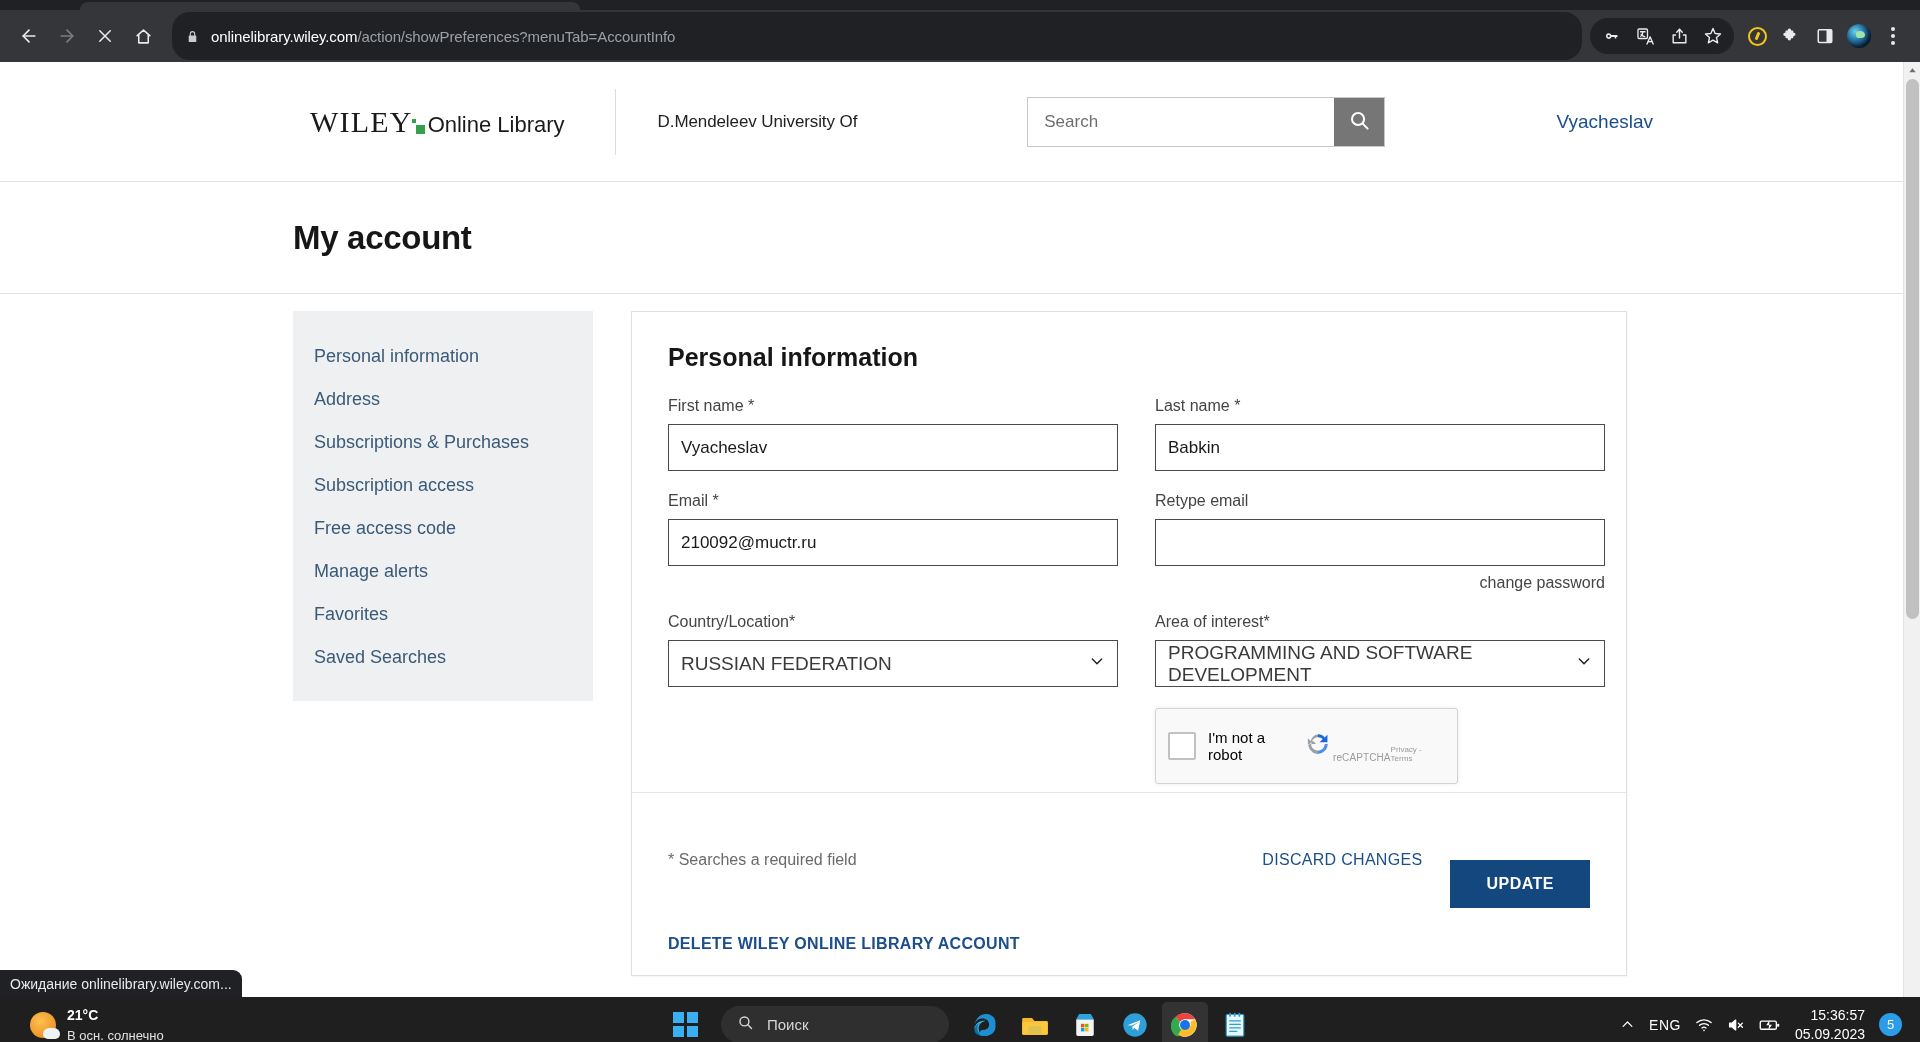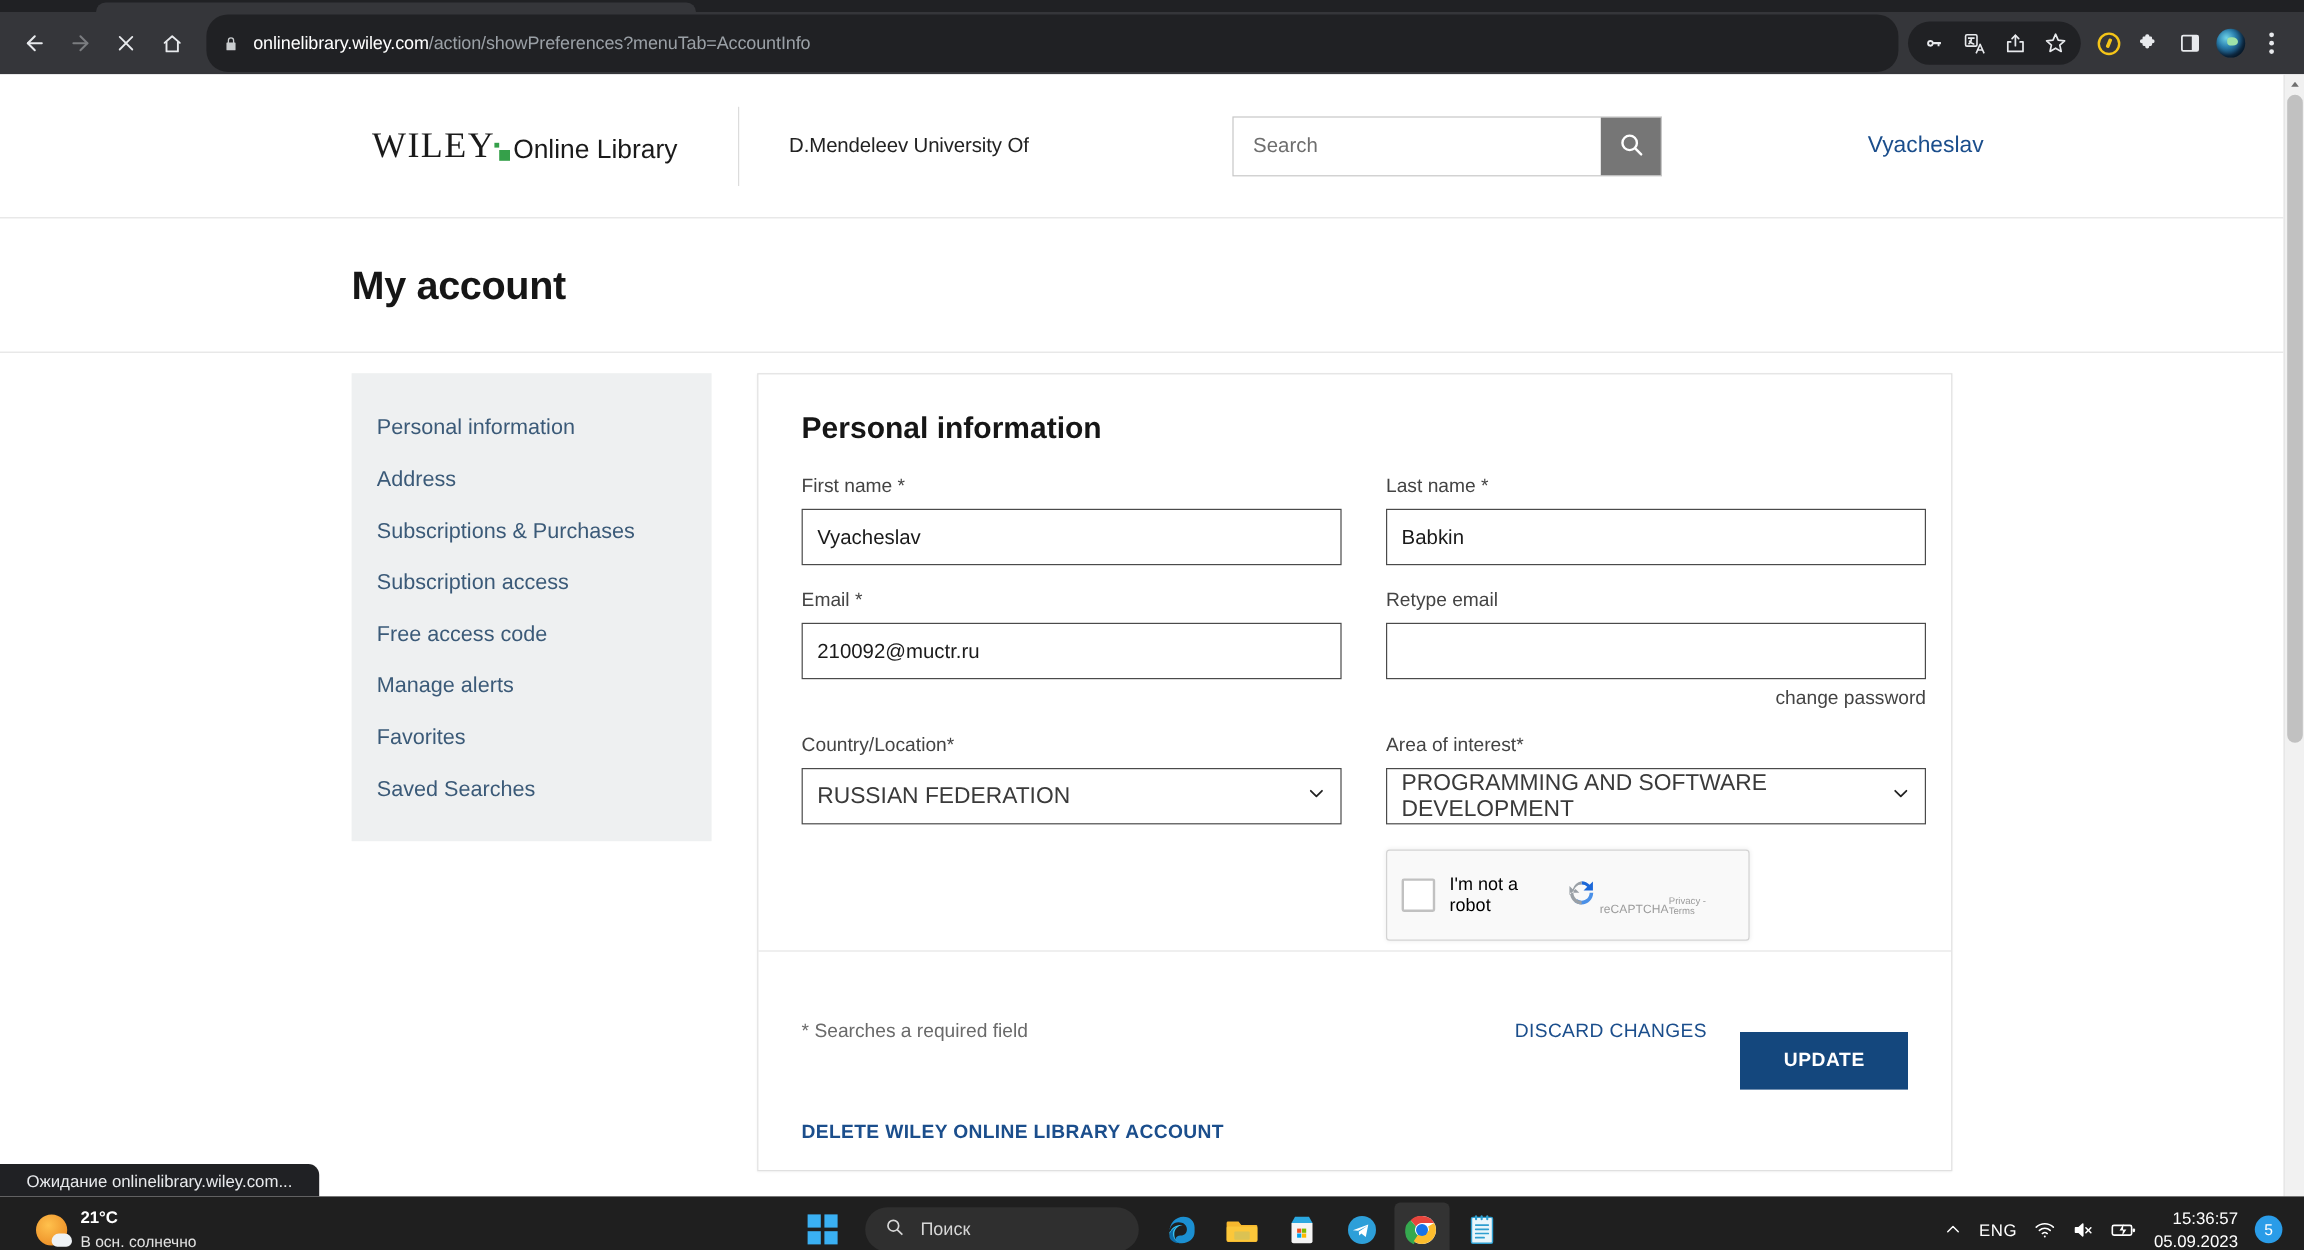--- a/index.html
+++ b/index.html
@@ -231,21 +231,21 @@
   }
   .sb-thumb {
     position: absolute; top: 17px; left: 2px; width: 13px; height: 540px;
     background: #c1c1c1; border-radius: 7px; cursor: pointer;
   }
 
   
   .status-bubble {
     position: absolute; left: 0; bottom: 0; height: 27px;
     background: #202124; color: #e8eaed; font-size: 14px;
-    display: flex; align-items: center; padding: 0 22px;
+    display: flex; align-items: center; padding: 0 10px;
     border-top-right-radius: 9px; z-index: 5;
   }
 
   
   #taskbar {
     width: 1920px; height: 55px; background: #1f1f1f;
     display: flex; align-items: center; position: relative;
   }
   .weather { display: flex; align-items: center; padding-left: 30px; flex: none; }
   .weather .sunglyph {

